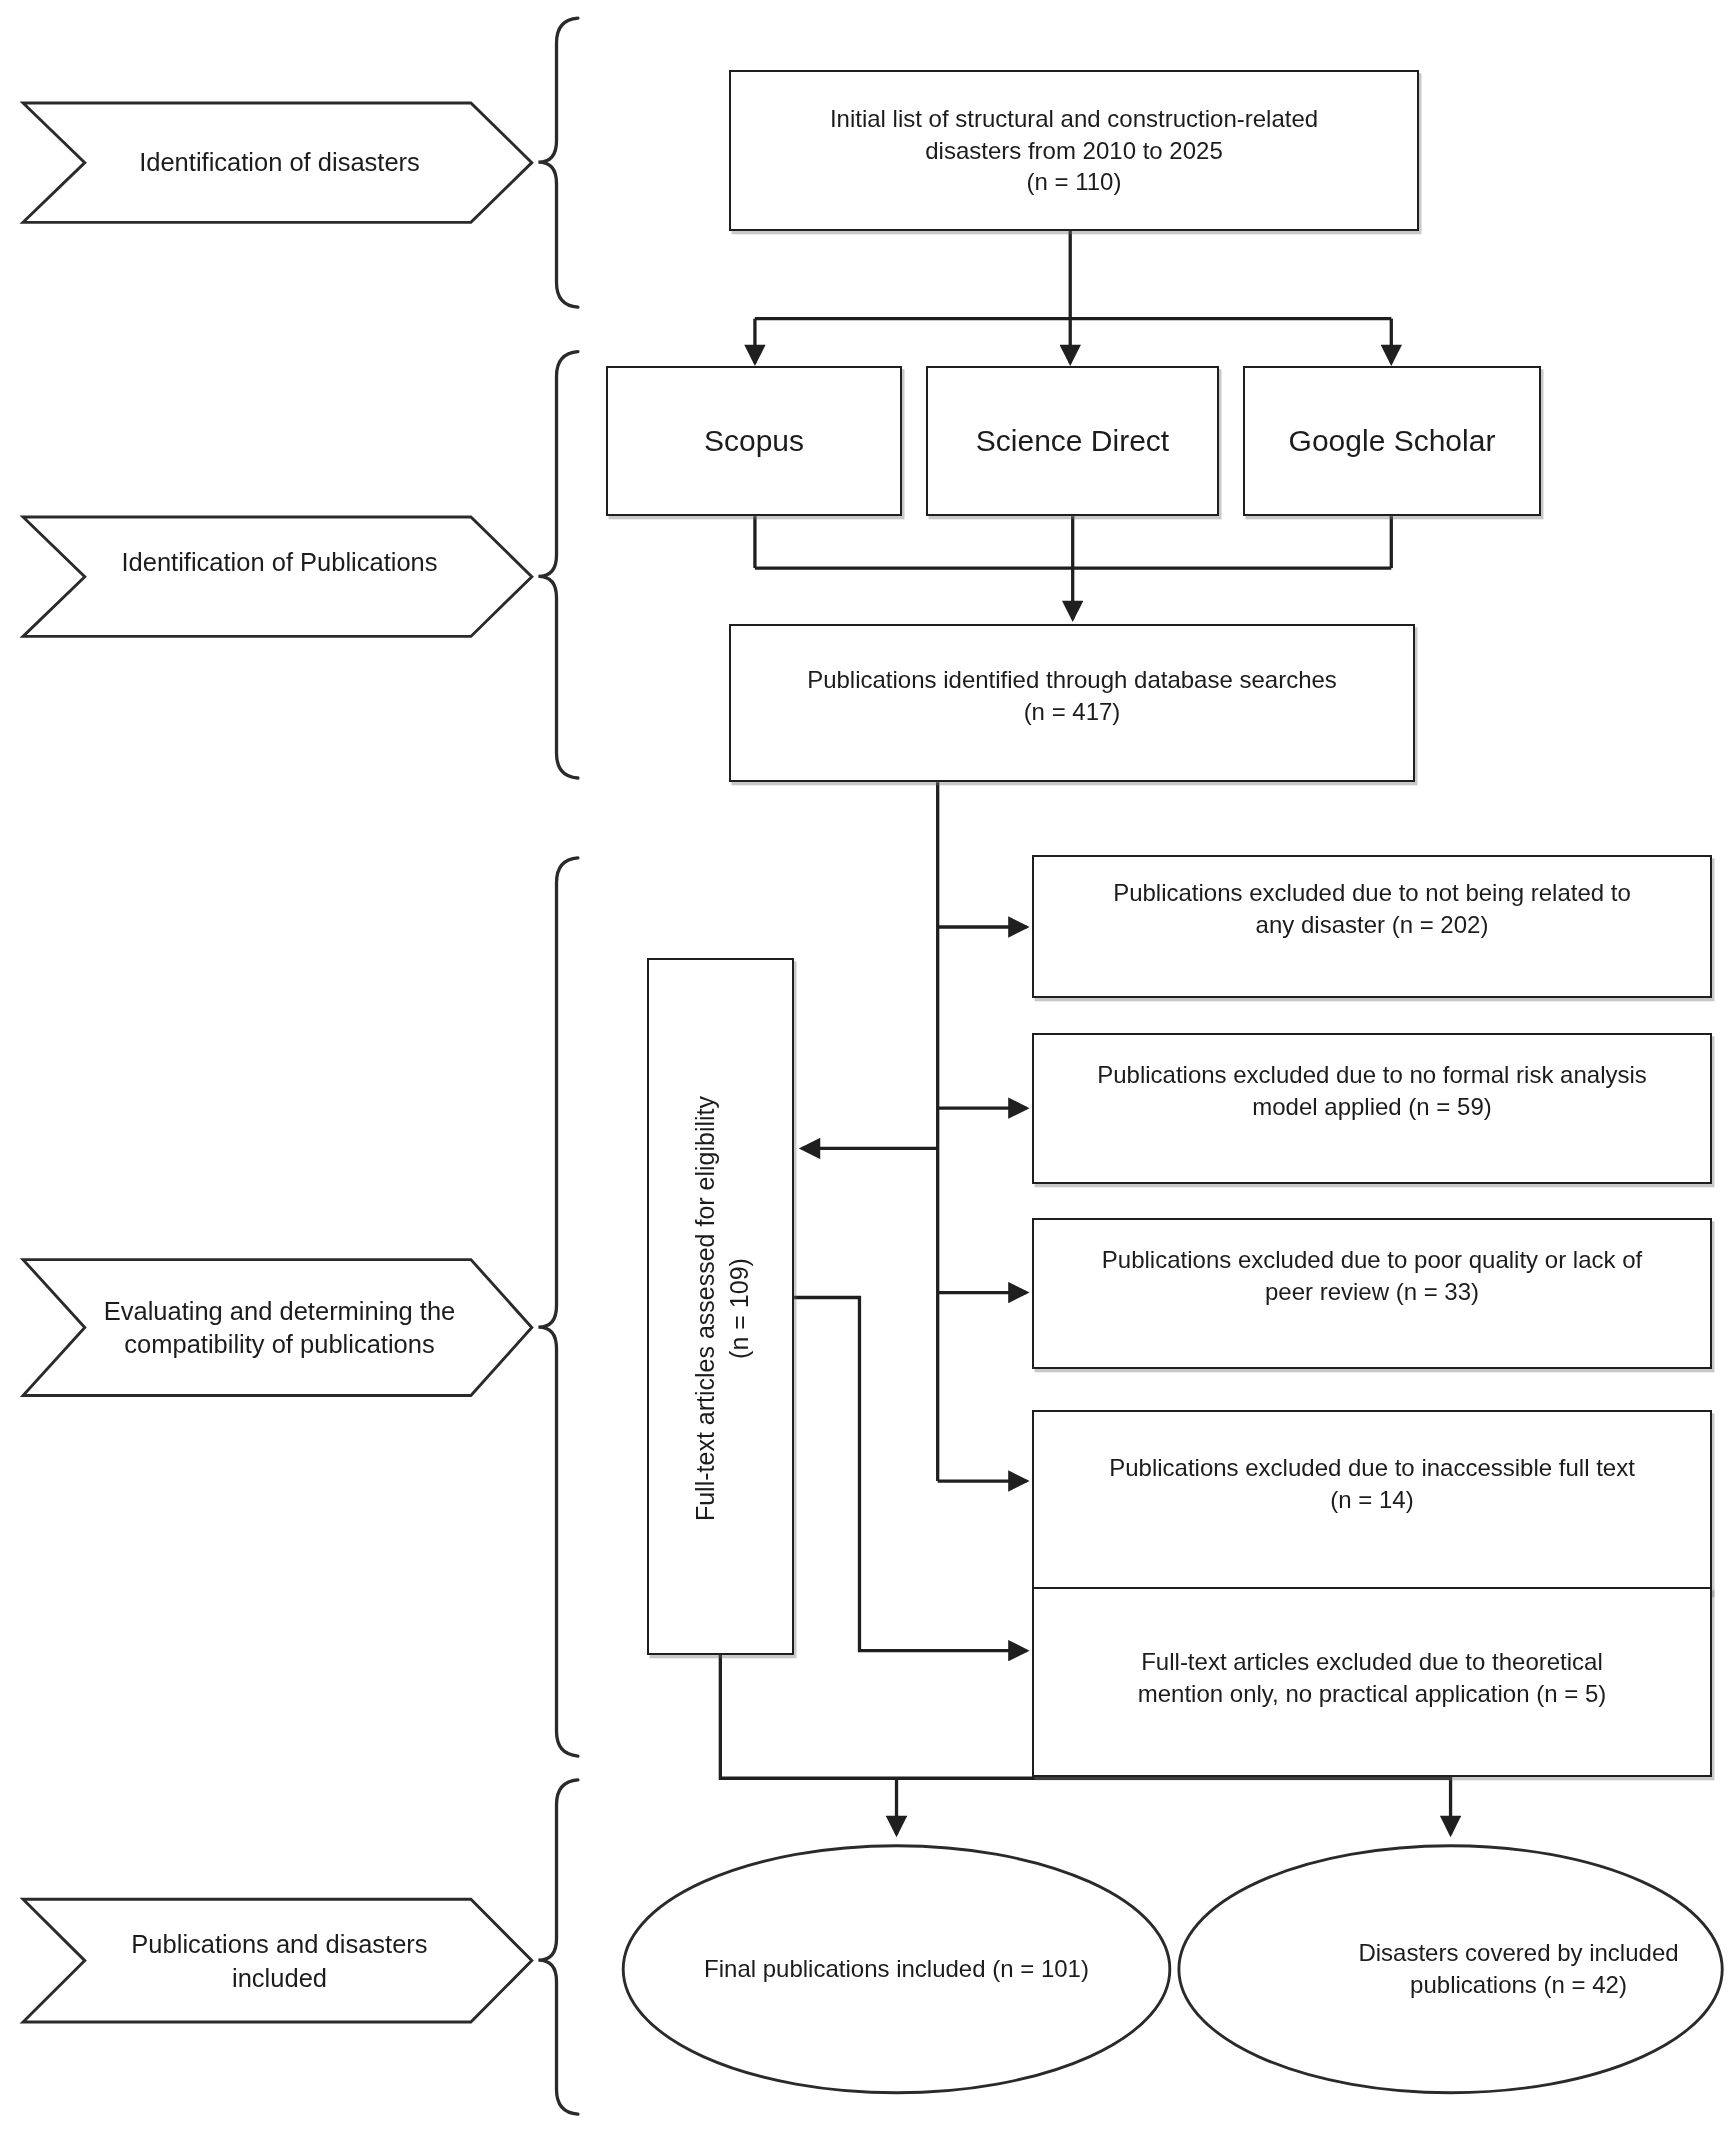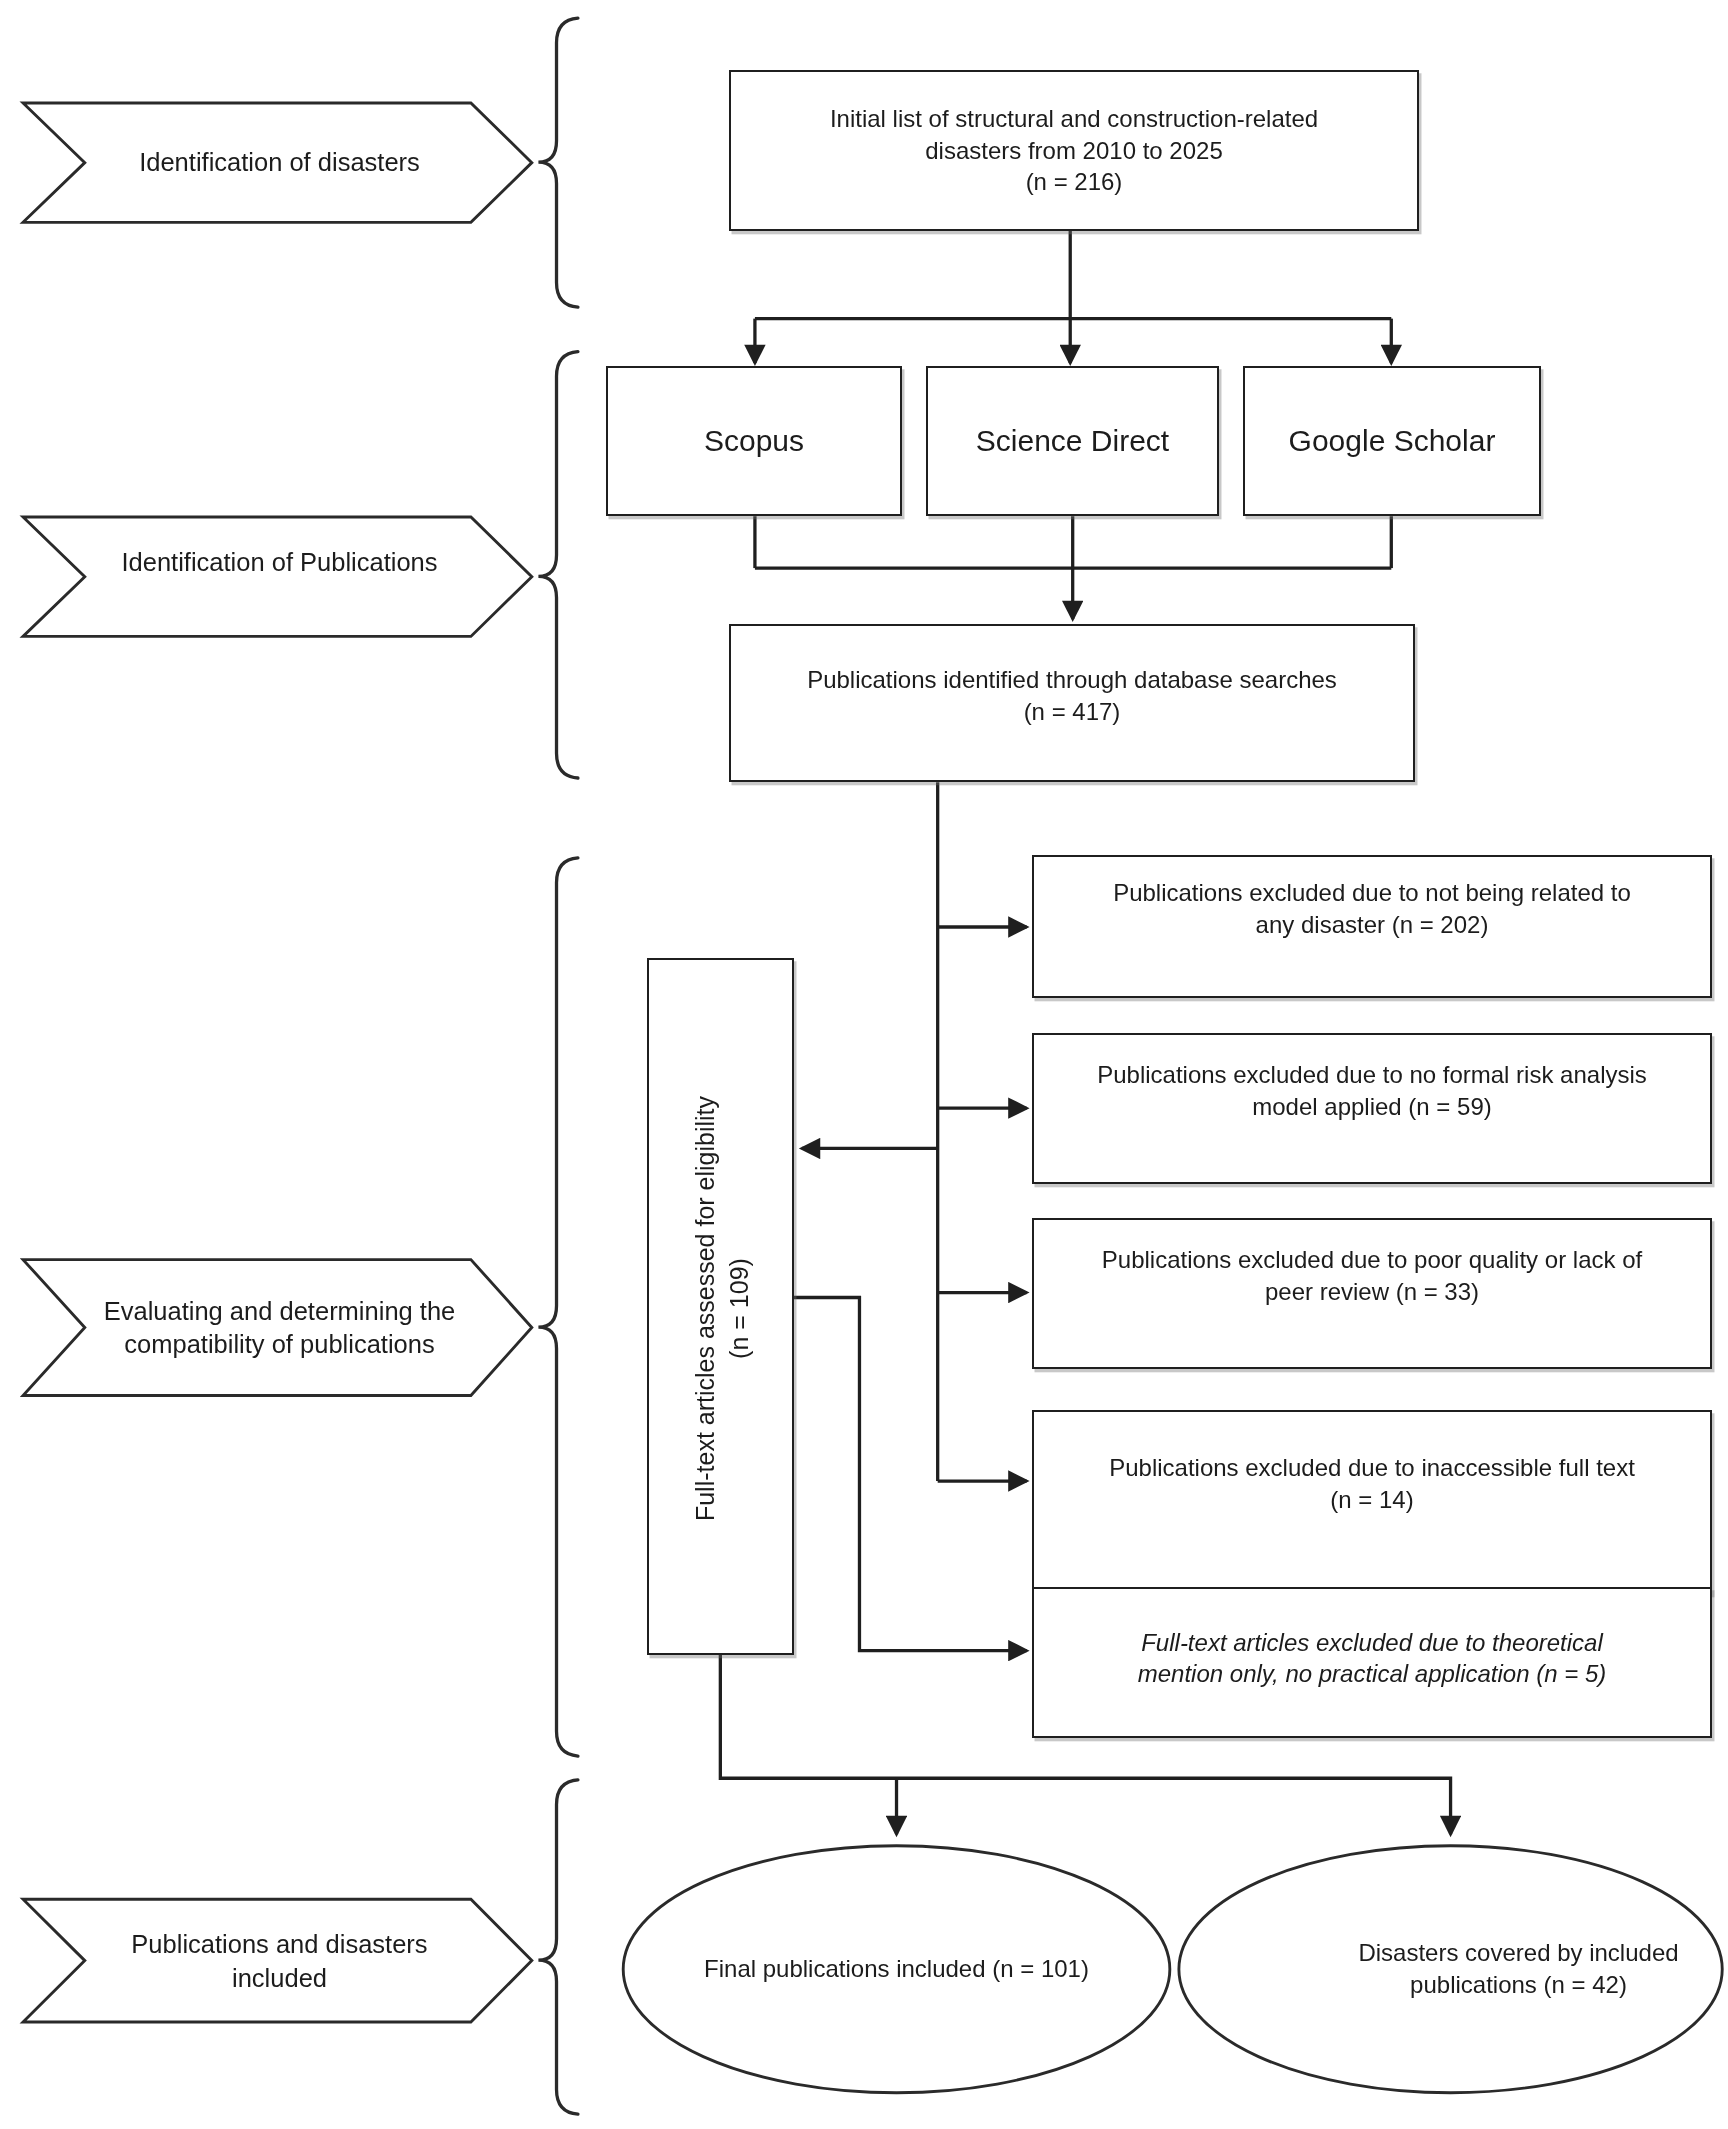--- a/index.html
+++ b/index.html
@@ -112,21 +112,21 @@
     <div>compatibility of publications</div>
   </div>
   <div class="banner-text" style="top:1900px;height:123px;">
     <div>Publications and disasters</div>
     <div>included</div>
   </div>
 
   <div class="box" style="left:729px;top:70px;width:690px;height:161px;">
     <div class="line">Initial list of structural and construction-related</div>
     <div class="line">disasters from 2010 to 2025</div>
-    <div class="line">(n = 216)</div>
+    <div class="line">(n = 110)</div>
   </div>
 
   <div class="box" style="left:606px;top:366px;width:296px;height:150px;">
     <div class="db-label">Scopus</div>
   </div>
   <div class="box" style="left:926px;top:366px;width:293px;height:150px;">
     <div class="db-label">Science Direct</div>
   </div>
   <div class="box" style="left:1243px;top:366px;width:298px;height:150px;">
     <div class="db-label">Google Scholar</div>
@@ -153,21 +153,21 @@
     <div class="line">model applied (n = 59)</div>
   </div>
   <div class="box ex" style="left:1032px;top:1218px;width:680px;height:151px;">
     <div class="line">Publications excluded due to poor quality or lack of</div>
     <div class="line">peer review (n = 33)</div>
   </div>
   <div class="box ex" style="left:1032px;top:1410px;width:680px;height:184px;">
     <div class="line">Publications excluded due to inaccessible full text</div>
     <div class="line">(n = 14)</div>
   </div>
-  <div class="box ex" style="left:1032px;top:1587px;width:680px;height:151px;padding-bottom:8.2px;font-style:italic;">
+  <div class="box ex" style="left:1032px;top:1587px;width:680px;height:190px;padding-bottom:8.2px;">
     <div class="line">Full-text articles excluded due to theoretical</div>
     <div class="line">mention only, no practical application (n = 5)</div>
   </div>
 
   <div class="ellipse-text" style="left:638px;top:1895px;width:517px;height:148px;">
     <div>Final publications included (n = 101)</div>
   </div>
   <div class="ellipse-text" style="left:1253px;top:1895px;width:531px;height:148px;">
     <div>Disasters covered by included</div>
     <div>publications (n = 42)</div>

